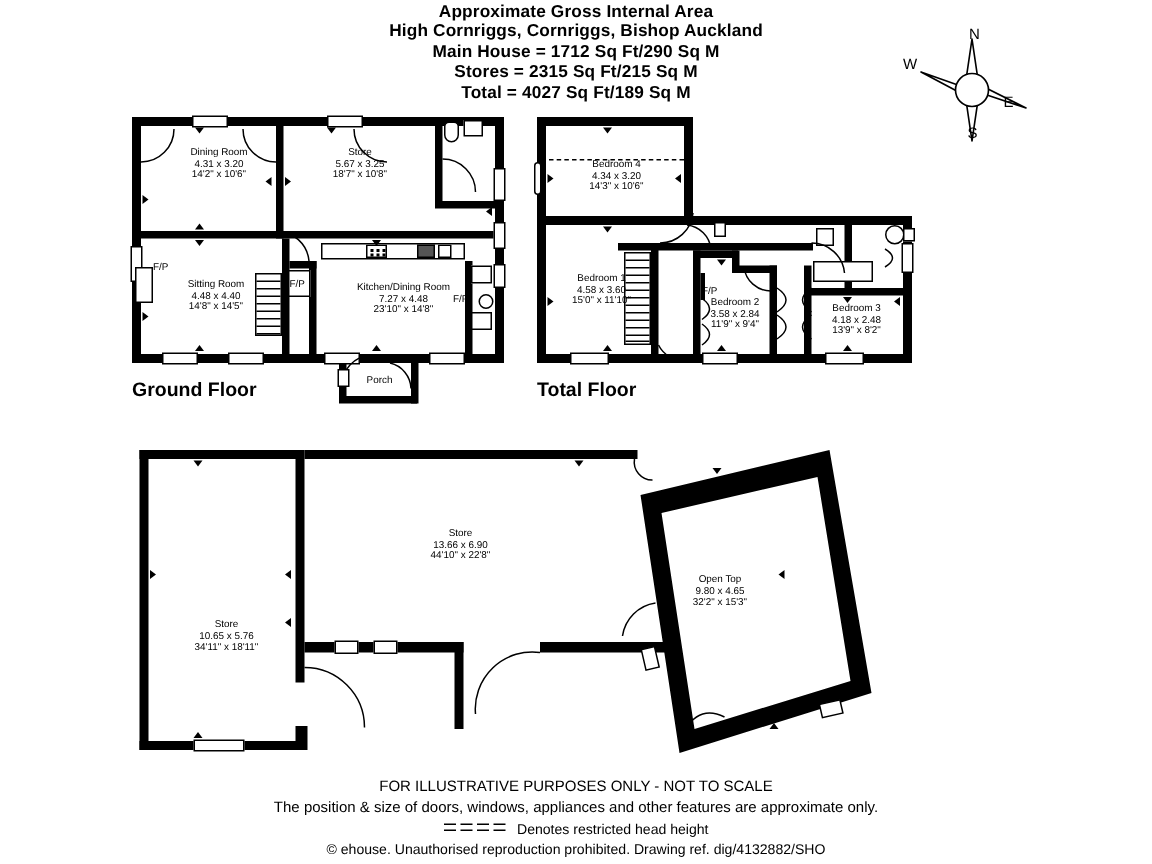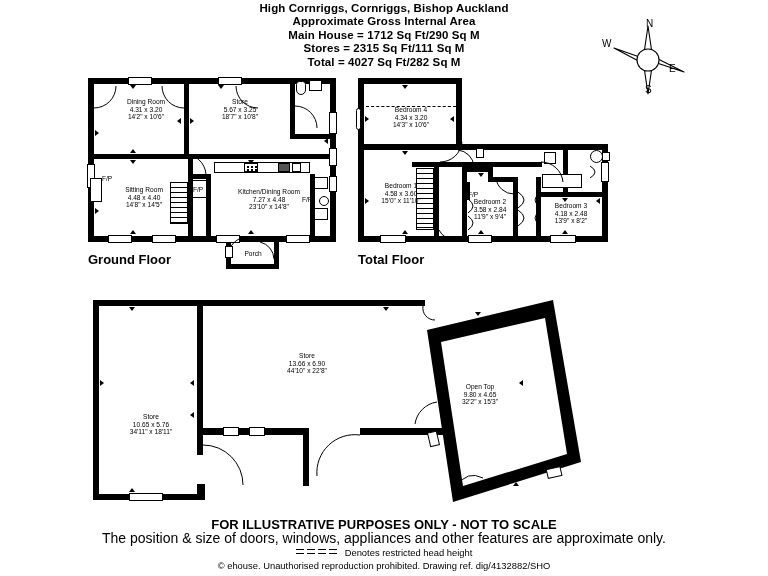--- a/index.html
+++ b/index.html
@@ -31,36 +31,36 @@
   
   .stairs{position:absolute;border:1px solid #000;background:#fff;box-sizing:border-box;}
   .stairs i{position:absolute;left:0;right:0;height:0;border-top:1px solid #000;}
   
   .fx{position:absolute;border:1px solid #000;background:#fff;box-sizing:border-box;}
   .fxr{position:absolute;border:1px solid #000;background:#fff;box-sizing:border-box;border-radius:50%;}
   .hob{position:absolute;border:1px solid #000;background:#fff;box-sizing:border-box;}
   .hob s{position:absolute;width:2px;height:2px;background:#000;text-decoration:none;}
   
   #footer{left:0;top:518px;width:768px;text-align:center;}
-  #footer .f1{font-weight:bold;font-size:13px;line-height:14px;}
-  #footer .f2{font-size:14px;line-height:13.5px;}
+  #footer .f1{font-weight:normal;font-size:10px;line-height:14px;}
+  #footer .f2{font-size:10px;line-height:13.5px;}
   #footer .f3{font-size:9.4px;line-height:13.5px;}
   #footer .f4{font-size:9.4px;line-height:13.5px;}
   .dashkey{display:inline-block;width:46px;height:5px;border:0;position:relative;top:-2px;margin-right:3px;}
   .dashkey span{position:absolute;top:0;height:5px;width:8px;border:1px solid #000;border-left:0;border-right:0;box-sizing:border-box;}
 </style>
 </head>
 <body>
 
 <div id="header" class="abs">
+  <div>Approximate Gross Internal Area</div>
   <div>High Cornriggs, Cornriggs, Bishop Auckland</div>
-  <div>Approximate Gross Internal Area</div>
   <div>Main House = 1712 Sq Ft/290 Sq M</div>
-  <div>Stores = 2315 Sq Ft/111 Sq M</div>
-  <div>Total = 4027 Sq Ft/282 Sq M</div>
+  <div>Stores = 2315 Sq Ft/215 Sq M</div>
+  <div>Total = 4027 Sq Ft/189 Sq M</div>
 </div>
 
 <div id="compass" class="abs">
   <svg width="104" height="84" viewBox="0 0 104 84">
     <g fill="#fff" stroke="#000" stroke-width="1.1" stroke-linejoin="round">
 
       <polygon points="52,8 57,42 52,34 47,42"></polygon>
 
       <polygon points="52,76 47,42 52,50 57,42"></polygon>
 

